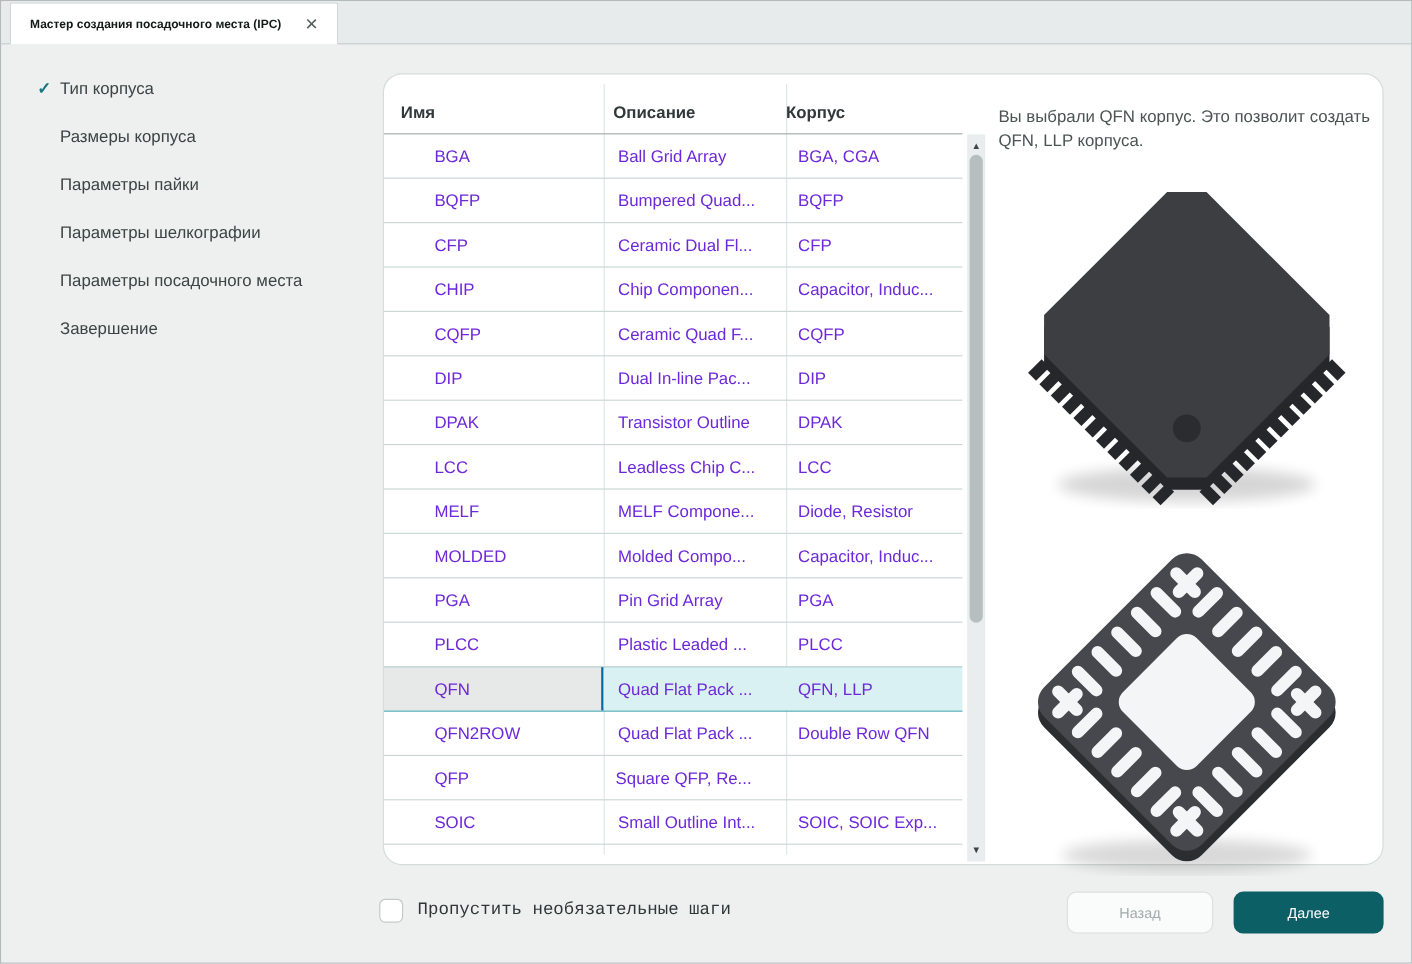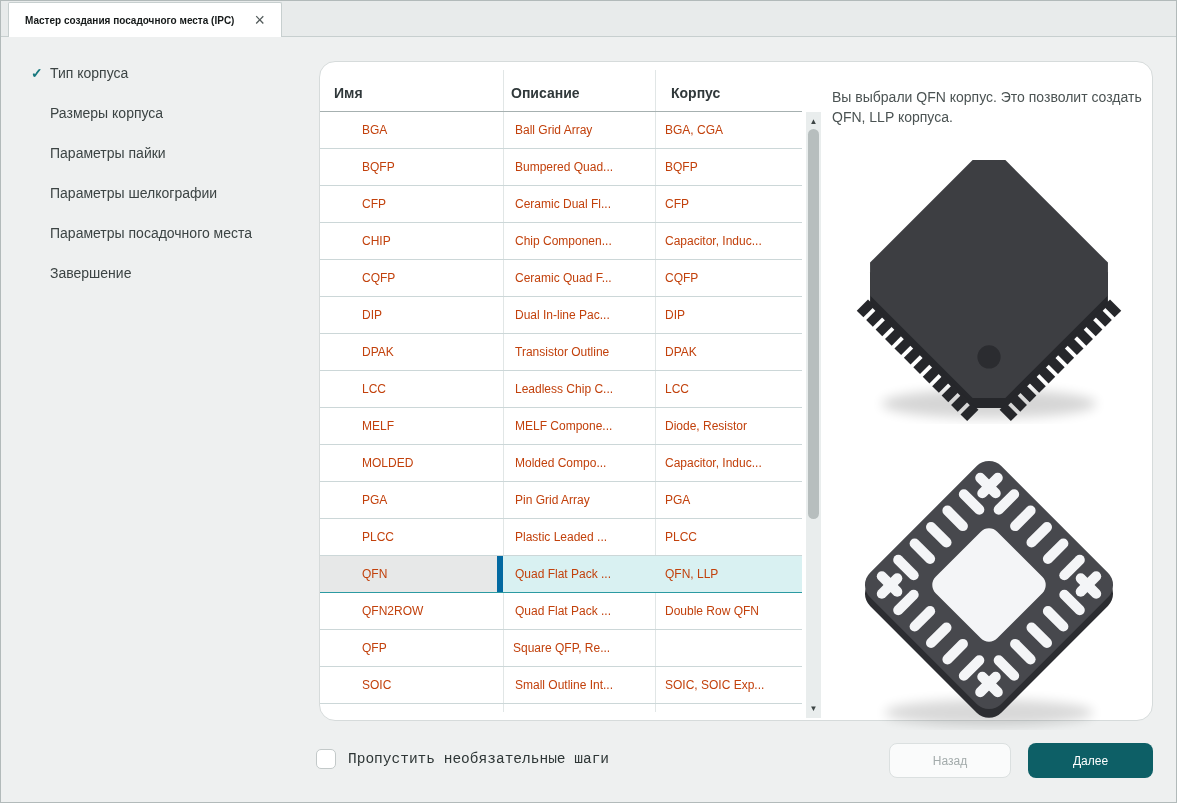--- a/index.html
+++ b/index.html
@@ -41,32 +41,32 @@
   .tablewrap { position:absolute; left:0; top:0; width:482px; height:658px; }
   .vline { position:absolute; top:8px; bottom:8px; width:1px; background:#e1e6e6; z-index:0; }
   .vline.v1 { left:183px; } .vline.v2 { left:335px; }
   .thead {
     position:relative; display:flex; height:50px; align-items:center; padding-top:12px;
     border-bottom:1px solid #a6b0b0; z-index:1;
   }
   .thead .hc { font-size:14px; font-weight:600; color:#30383a; }
   .hc.c1 { width:183px; padding-left:14px; }
   .hc.c2 { width:152px; padding-left:8px; }
-  .hc.c3 { width:147px; padding-left:16px; }
+  .hc.c3 { width:147px; padding-left:0; }
   .trow {
     position:relative; display:flex; height:37px; align-items:stretch;
     border-bottom:1px solid #ccd7d8; z-index:1; cursor:default;
   }
-  .trow .tc { display:flex; align-items:center; font-size:12px; color:#c2410c;text-align:center; }
+  .trow .tc { display:flex; align-items:center; font-size:14px; color:#6d28d9;text-align:center; }
   .tc.c1 { width:183px; padding-left:42px; }
   .tc.c2 { width:152px; padding-left:12px; }
   .tc.c3 { width:147px; padding-left:10px; }
   .trow.selected { box-shadow:inset 0 0 0 2px #2b9aa2; border-bottom-color:#2b9aa2; }
   .trow.selected .tc { background:#d9f1f2; }
-  .trow.selected .tc.c1 { background:#e7e8e8; border-right:6px solid #0369a1; }
+  .trow.selected .tc.c1 { background:#e7e8e8; border-right:2px solid #0369a1; }
   
   .scrollbar {
     position:absolute; left:486px; top:50px; width:15px; height:606px;
     background:#e9eded;
   }
   .sb-arrow { position:absolute; left:0; width:15px; text-align:center; font-size:8px; color:#3d4545; cursor:pointer; }
   .sb-up { top:5px; } .sb-down { bottom:5px; }
   .sb-thumb {
     position:absolute; left:2px; top:17px; width:11px; height:390px;
     background:#b7bebe; border-radius:6px; cursor:pointer;

